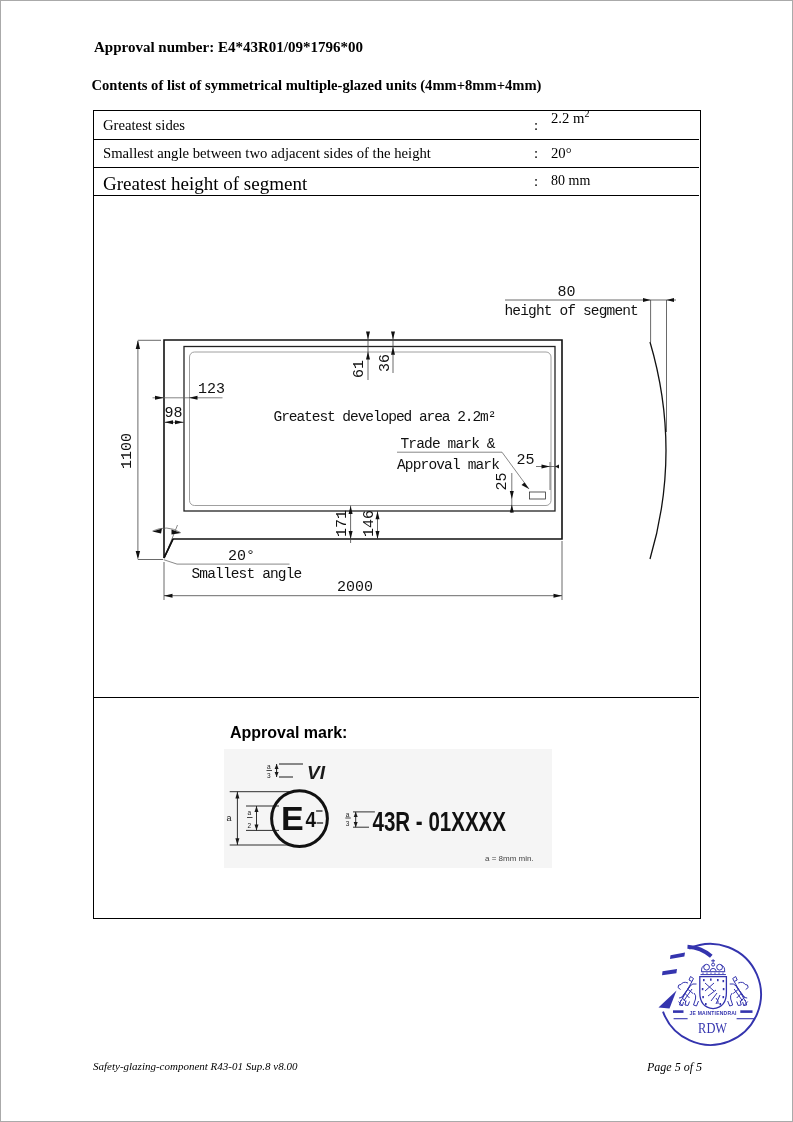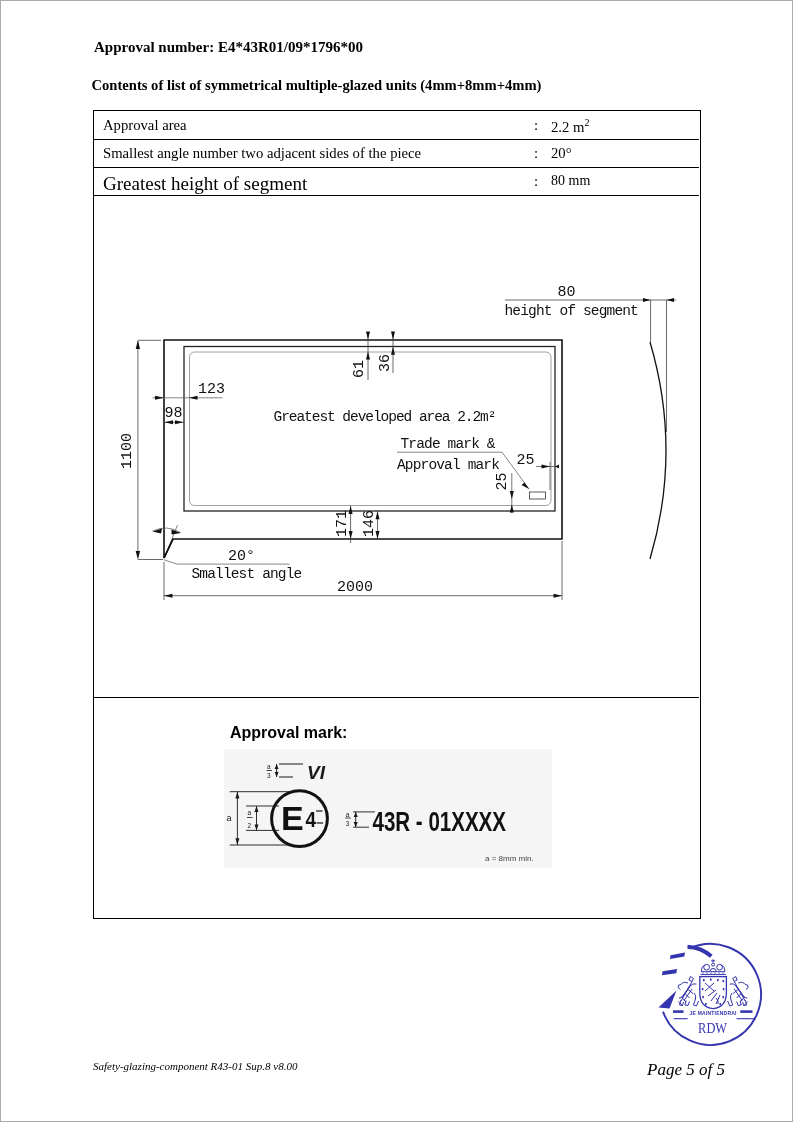--- a/index.html
+++ b/index.html
@@ -20,27 +20,27 @@
 <div class="abs" style="left:93px;top:110px;width:606px;height:807px;border:1px solid #000;"></div>
 
 <div class="abs" style="left:94px;top:139px;width:605px;height:0;border-top:1px solid #000;"></div>
 
 <div class="abs" style="left:94px;top:167px;width:605px;height:0;border-top:1px solid #000;"></div>
 
 <div class="abs" style="left:94px;top:195px;width:605px;height:0;border-top:1px solid #000;"></div>
 
 <div class="abs" style="left:94px;top:697px;width:605px;height:0;border-top:1px solid #000;"></div>
 
-<div class="abs" style="left:103px;top:117px;font-size:14.7px;">Approval area</div>
+<div class="abs" style="left:103px;top:117px;font-size:14.7px;">Greatest sides</div>
 
 <div class="abs" style="left:534px;top:117px;font-size:14.7px;">:</div>
 
-<div class="abs" style="left:551px;top:117px;font-size:14.7px;">2.2 m<sup style="font-size:10px;">2</sup></div>
-
-<div class="abs" style="left:103px;top:145px;font-size:14.7px;">Smallest angle number two adjacent sides of the piece</div>
+<div class="abs" style="left:551px;top:108px;font-size:14.7px;">2.2 m<sup style="font-size:10px;">2</sup></div>
+
+<div class="abs" style="left:103px;top:145px;font-size:14.7px;">Smallest angle between two adjacent sides of the height</div>
 
 <div class="abs" style="left:534px;top:145px;font-size:14.7px;">:</div>
 
 <div class="abs" style="left:551px;top:145px;font-size:14.7px;">20°</div>
 
 <div class="abs" style="left:103px;top:173px;font-size:19px;">Greatest height of segment</div>
 
 <div class="abs" style="left:534px;top:173px;font-size:14.7px;">:</div>
 
 <div class="abs" style="left:551px;top:173px;font-size:14px;">80 mm</div>
@@ -323,13 +323,13 @@
 
   <path d="M673.6,1018.7 h14" stroke="#3434ae" stroke-width="1.1" fill="none"></path>
 
   <path d="M736.6,1018.7 h17.3" stroke="#3434ae" stroke-width="1.1" fill="none"></path>
 
   <text x="712.6" y="1032.8" font-size="14.5" text-anchor="middle" font-family="Liberation Serif,serif" fill="#3434ae" textLength="29" lengthAdjust="spacingAndGlyphs">RDW</text>
 </svg>
 
 <div class="abs" style="left:93px;top:1060px;font-size:11px;font-style:italic;">Safety-glazing-component R43-01 Sup.8 v8.00</div>
 
-<div class="abs" style="left:647px;top:1060px;font-size:17px;font-style:italic;">Page 5 of 5</div>
+<div class="abs" style="left:647px;top:1060px;font-size:12px;font-style:italic;">Page 5 of 5</div>
 
 </body></html>

